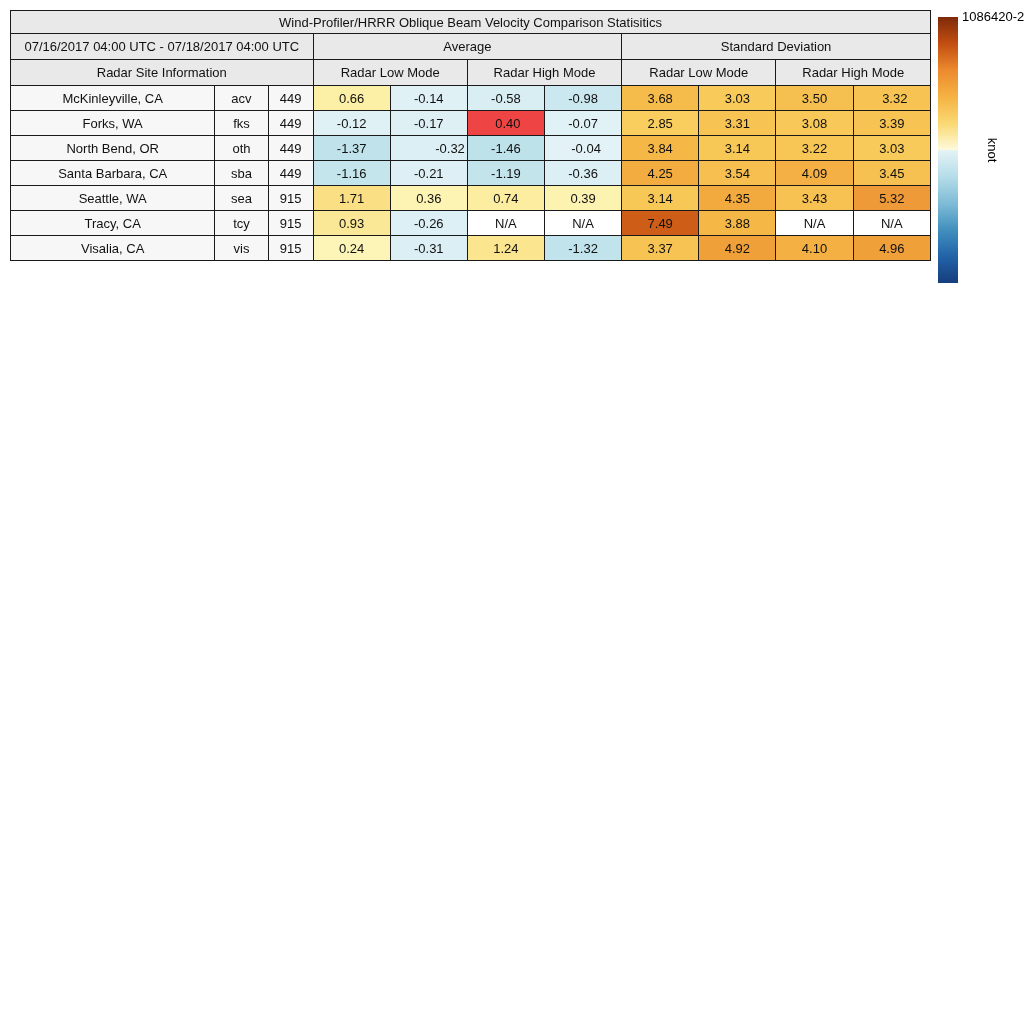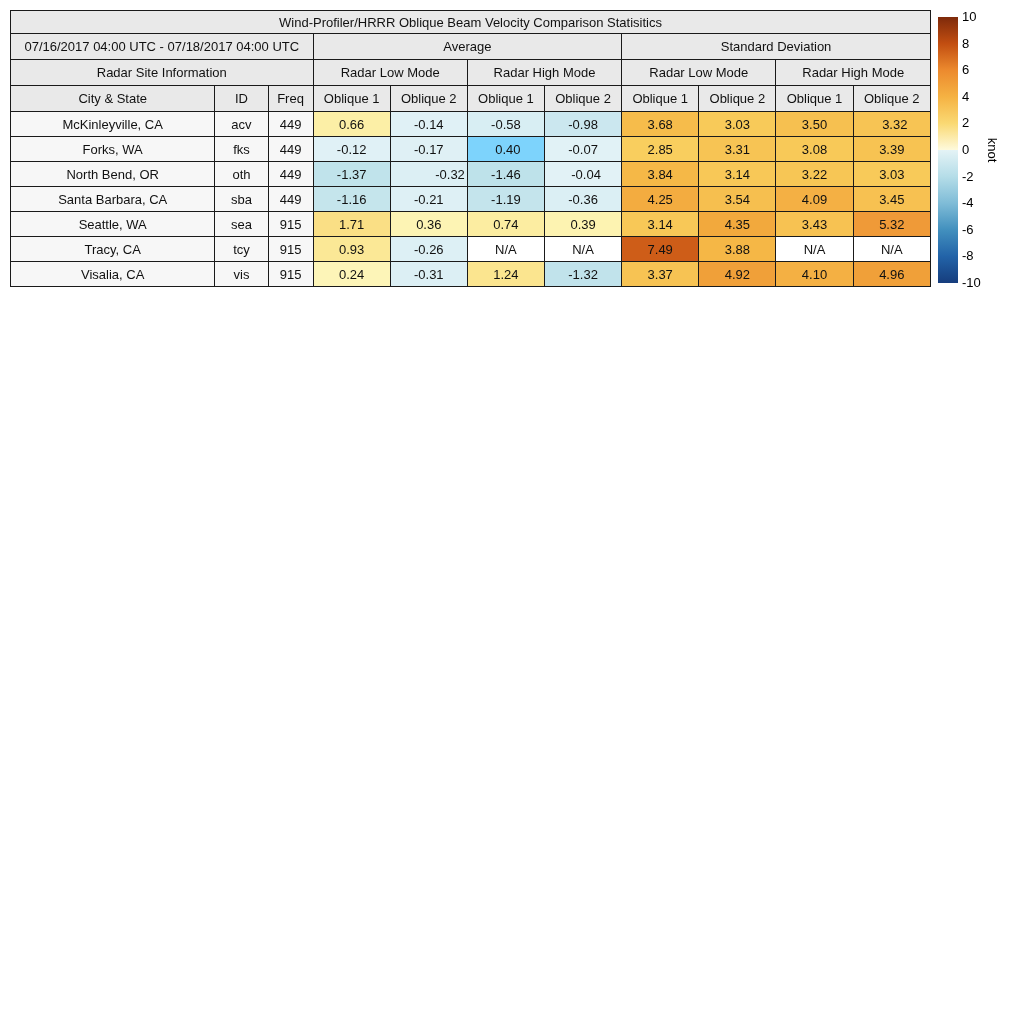--- a/index.html
+++ b/index.html
@@ -49,21 +49,21 @@
     width: 20px;
     height: 266px;
   }
   .cb-ticks {
     position: absolute;
     left: 962px;
     top: 9px;
     height: 282px;
     width: 34px;
     display: flex;
-    flex-direction: column;
+    flex-direction: row;
     justify-content: space-between;
   }
   .cb-tick {
     height: 16px;
     line-height: 16px;
     font-size: 13px;
     color: #000000;
     text-align: left;
   }
   .cb-label {
@@ -105,33 +105,20 @@
           <th colspan="4">Average</th>
           <th colspan="4">Standard Deviation</th>
         </tr>
         <tr class="group-row">
           <th colspan="3">Radar Site Information</th>
           <th colspan="2">Radar Low Mode</th>
           <th colspan="2">Radar High Mode</th>
           <th colspan="2">Radar Low Mode</th>
           <th colspan="2">Radar High Mode</th>
         </tr>
-        <tr class="colhead-row">
-          <th>City &amp; State</th>
-          <th>ID</th>
-          <th>Freq</th>
-          <th>Oblique 1</th>
-          <th>Oblique 2</th>
-          <th>Oblique 1</th>
-          <th>Oblique 2</th>
-          <th>Oblique 1</th>
-          <th>Oblique 2</th>
-          <th>Oblique 1</th>
-          <th>Oblique 2</th>
-        </tr>
       </thead>
       <tbody>
           <tr>
             <td class="label-cell">McKinleyville, CA</td>
             <td class="label-cell">acv</td>
             <td class="label-cell">449</td>
             <td class="value-cell" style="background: rgb(252, 239, 166);">0.66</td>
             <td class="value-cell" style="background: rgb(224, 241, 246);">-0.14</td>
             <td class="value-cell" style="background: rgb(216, 238, 243);">-0.58</td>
             <td class="value-cell" style="background: rgb(203, 231, 239);">-0.98</td>
@@ -139,21 +126,21 @@
             <td class="value-cell" style="background: rgb(248, 202, 89);">3.03</td>
             <td class="value-cell" style="background: rgb(246, 192, 80);">3.50</td>
             <td class="value-cell" style="background: rgb(247, 196, 84); padding-left: 8px;">3.32</td>
           </tr>
           <tr>
             <td class="label-cell">Forks, WA</td>
             <td class="label-cell">fks</td>
             <td class="label-cell">449</td>
             <td class="value-cell" style="background: rgb(224, 241, 246);">-0.12</td>
             <td class="value-cell" style="background: rgb(223, 240, 245);">-0.17</td>
-            <td class="value-cell" style="background: #7dd3fc; padding-left: 6px;">0.40</td>
+            <td class="value-cell" style="background: #ef4444; padding-left: 6px;">0.40</td>
             <td class="value-cell" style="background: rgb(225, 242, 246);">-0.07</td>
             <td class="value-cell" style="background: rgb(249, 206, 94);">2.85</td>
             <td class="value-cell" style="background: rgb(247, 196, 84);">3.31</td>
             <td class="value-cell" style="background: rgb(248, 201, 88);">3.08</td>
             <td class="value-cell" style="background: rgb(247, 195, 82);">3.39</td>
           </tr>
           <tr>
             <td class="label-cell">North Bend, OR</td>
             <td class="label-cell">oth</td>
             <td class="label-cell">449</td>

